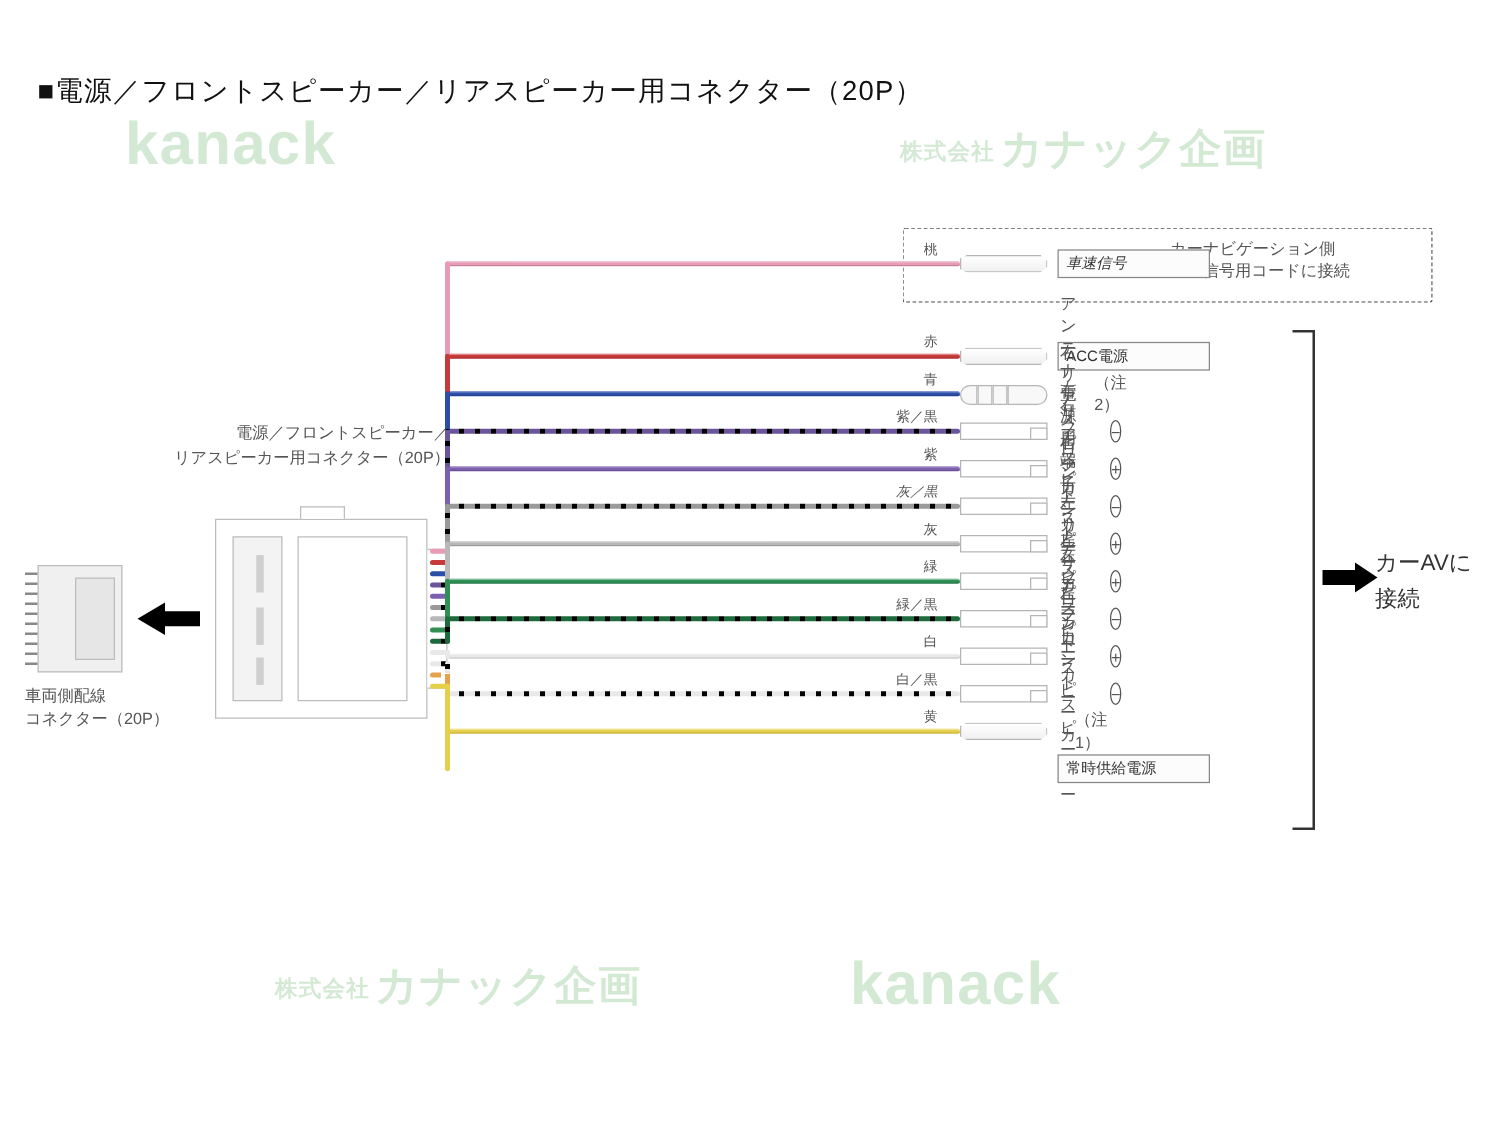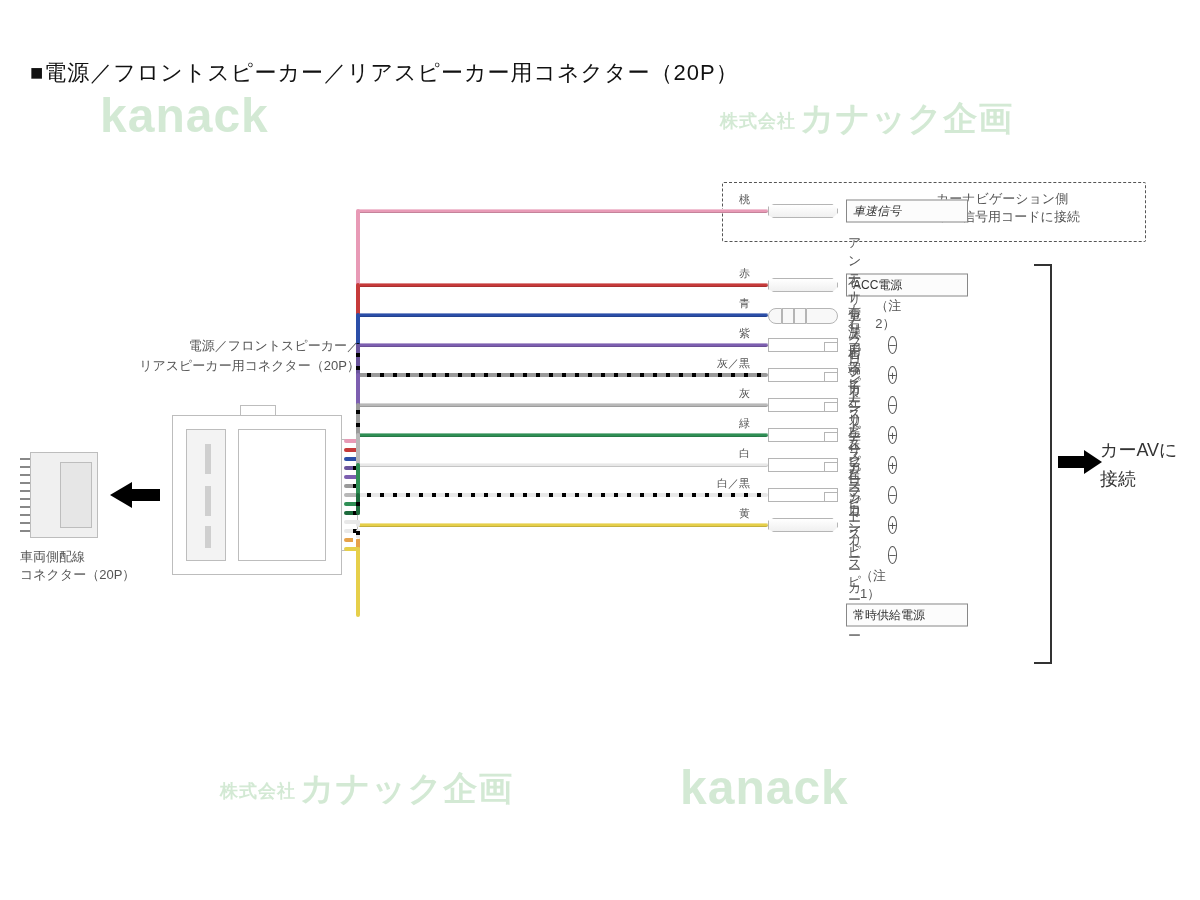--- a/index.html
+++ b/index.html
@@ -245,37 +245,47 @@
       <div class="hline" style="background: rgb(43, 78, 168); box-shadow: rgba(0, 0, 0, 0.15) 0px -1px 0px inset, rgba(255, 255, 255, 0.4) 0px 1px 0px inset; left: 0px; top: 15px; transform: translateY(-50%); position: absolute; right: 70px; height: 4px; border-radius: 2px;"></div>
       <div class="colorlabel" style="bottom: 19px;">青</div>
       <div class="plug plugC" style="top: 15px;">
         <div class="seg s1"></div>
         <div class="seg s2"></div>
         <div class="seg s3"></div>
         <div class="seg s4"></div>
       </div>
     </div>
     <div class="row" style="height: 30px;">
+      <div class="hline stripe" style="background: repeating-linear-gradient(90deg, rgb(106, 84, 156) 0px, rgb(106, 84, 156) 9px, rgb(0, 0, 0) 9px, rgb(0, 0, 0) 13px); left: 0px; top: 15px; transform: translateY(-50%); position: absolute; right: 70px; height: 4px; border-radius: 2px;"></div>
+      <div class="colorlabel" style="bottom: 19px;">紫／黒</div>
+      <div class="plug plugB" style="top: 15px;"></div>
+    </div>
+    <div class="row" style="height: 30px;">
       <div class="hline" style="background: rgb(125, 95, 176); box-shadow: rgba(0, 0, 0, 0.15) 0px -1px 0px inset, rgba(255, 255, 255, 0.4) 0px 1px 0px inset; left: 0px; top: 15px; transform: translateY(-50%); position: absolute; right: 70px; height: 4px; border-radius: 2px;"></div>
       <div class="colorlabel" style="bottom: 19px;">紫</div>
       <div class="plug plugB" style="top: 15px;"></div>
     </div>
     <div class="row" style="height: 30px;">
       <div class="hline stripe" style="background: repeating-linear-gradient(90deg, rgb(154, 154, 154) 0px, rgb(154, 154, 154) 9px, rgb(0, 0, 0) 9px, rgb(0, 0, 0) 13px); left: 0px; top: 15px; transform: translateY(-50%); position: absolute; right: 70px; height: 4px; border-radius: 2px;"></div>
-      <div class="colorlabel" style="bottom: 19px;">灰／黒</div>
+      <div class="colorlabel" style="bottom: 19px; font-style: italic;">灰／黒</div>
       <div class="plug plugB" style="top: 15px;"></div>
     </div>
     <div class="row" style="height: 30px;">
       <div class="hline" style="background: rgb(184, 184, 184); box-shadow: rgba(0, 0, 0, 0.15) 0px -1px 0px inset, rgba(255, 255, 255, 0.4) 0px 1px 0px inset; left: 0px; top: 15px; transform: translateY(-50%); position: absolute; right: 70px; height: 4px; border-radius: 2px;"></div>
       <div class="colorlabel" style="bottom: 19px;">灰</div>
       <div class="plug plugB" style="top: 15px;"></div>
     </div>
     <div class="row" style="height: 30px;">
       <div class="hline" style="background: rgb(47, 143, 85); box-shadow: rgba(0, 0, 0, 0.15) 0px -1px 0px inset, rgba(255, 255, 255, 0.4) 0px 1px 0px inset; left: 0px; top: 15px; transform: translateY(-50%); position: absolute; right: 70px; height: 4px; border-radius: 2px;"></div>
       <div class="colorlabel" style="bottom: 19px;">緑</div>
+      <div class="plug plugB" style="top: 15px;"></div>
+    </div>
+    <div class="row" style="height: 30px;">
+      <div class="hline stripe" style="background: repeating-linear-gradient(90deg, rgb(29, 107, 60) 0px, rgb(29, 107, 60) 9px, rgb(0, 0, 0) 9px, rgb(0, 0, 0) 13px); left: 0px; top: 15px; transform: translateY(-50%); position: absolute; right: 70px; height: 4px; border-radius: 2px;"></div>
+      <div class="colorlabel" style="bottom: 19px;">緑／黒</div>
       <div class="plug plugB" style="top: 15px;"></div>
     </div>
     <div class="row" style="height: 30px;">
       <div class="hline" style="background: rgb(232, 232, 232); box-shadow: rgba(0, 0, 0, 0.15) 0px -1px 0px inset, rgba(255, 255, 255, 0.4) 0px 1px 0px inset; left: 0px; top: 15px; transform: translateY(-50%); position: absolute; right: 70px; height: 4px; border-radius: 2px;"></div>
       <div class="colorlabel" style="bottom: 19px;">白</div>
       <div class="plug plugB" style="top: 15px;"></div>
     </div>
     <div class="row" style="height: 30px;">
       <div class="hline stripe" style="background: repeating-linear-gradient(90deg, rgb(232, 232, 232) 0px, rgb(232, 232, 232) 9px, rgb(0, 0, 0) 9px, rgb(0, 0, 0) 13px); left: 0px; top: 15px; transform: translateY(-50%); position: absolute; right: 70px; height: 4px; border-radius: 2px;"></div>
       <div class="colorlabel" style="bottom: 19px;">白／黒</div>

